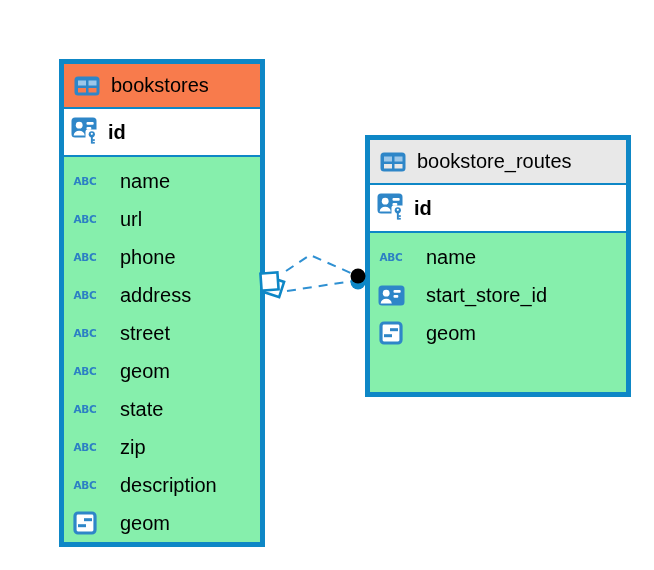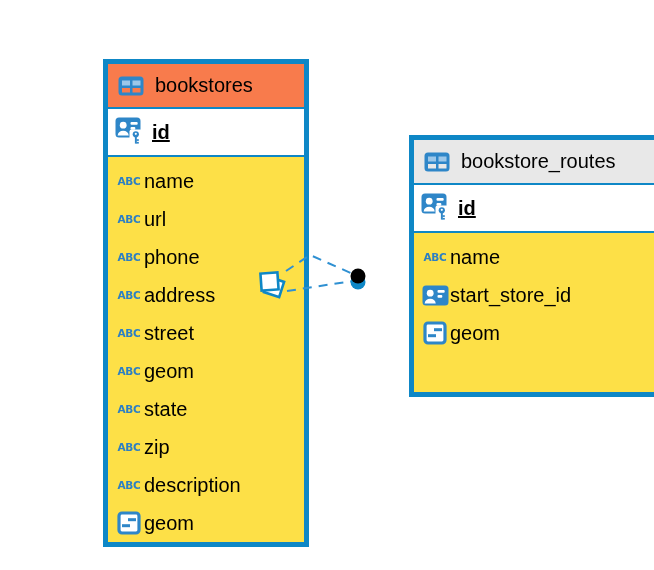--- a/index.html
+++ b/index.html
@@ -5,48 +5,46 @@
   html,body{margin:0;padding:0;}
   body{
     width:654px;height:570px;position:relative;overflow:hidden;
     background:#ffffff;
     font-family:"Liberation Sans","DejaVu Sans",sans-serif;
     color:#000;
   }
   .erd-table{
     position:absolute;
     border:5px solid #0E87C6;
-    background:#fde047;
+    background:#86efac;
     box-sizing:border-box;
     z-index:1;
-    margin-left:44px;
   }
   #table-bookstores{left:59px;top:59px;width:206px;height:488px;}
   #table-bookstore-routes{left:365px;top:135px;width:266px;height:262px;}
   .tbl-header{
     display:flex;align-items:center;gap:9px;
     padding:0 6px 0 8px;height:43px;
     border-bottom:2px solid #0E87C6;
     font-size:20px;font-weight:400;
     white-space:nowrap;overflow:hidden;
   }
   #table-bookstore-routes .tbl-header{height:43px;}
   .pk-row{
     display:flex;align-items:center;gap:8px;
     padding:0 6px;height:46px;
     border-bottom:2px solid #0E87C6;
     font-size:20px;font-weight:700;
     background:#fff;
-    text-decoration:underline;
   }
   .cols{
     padding-top:5px;
   }
   .col-row{
-    display:flex;align-items:center;gap:0;
+    display:flex;align-items:center;gap:20px;
     padding:0 6px;height:38px;
     font-size:20px;font-weight:400;
     white-space:nowrap;
   }
   .col-icon{
     width:30px;min-width:30px;
     display:flex;align-items:center;justify-content:center;
     overflow:visible;
   }
   .abc-glyph{

